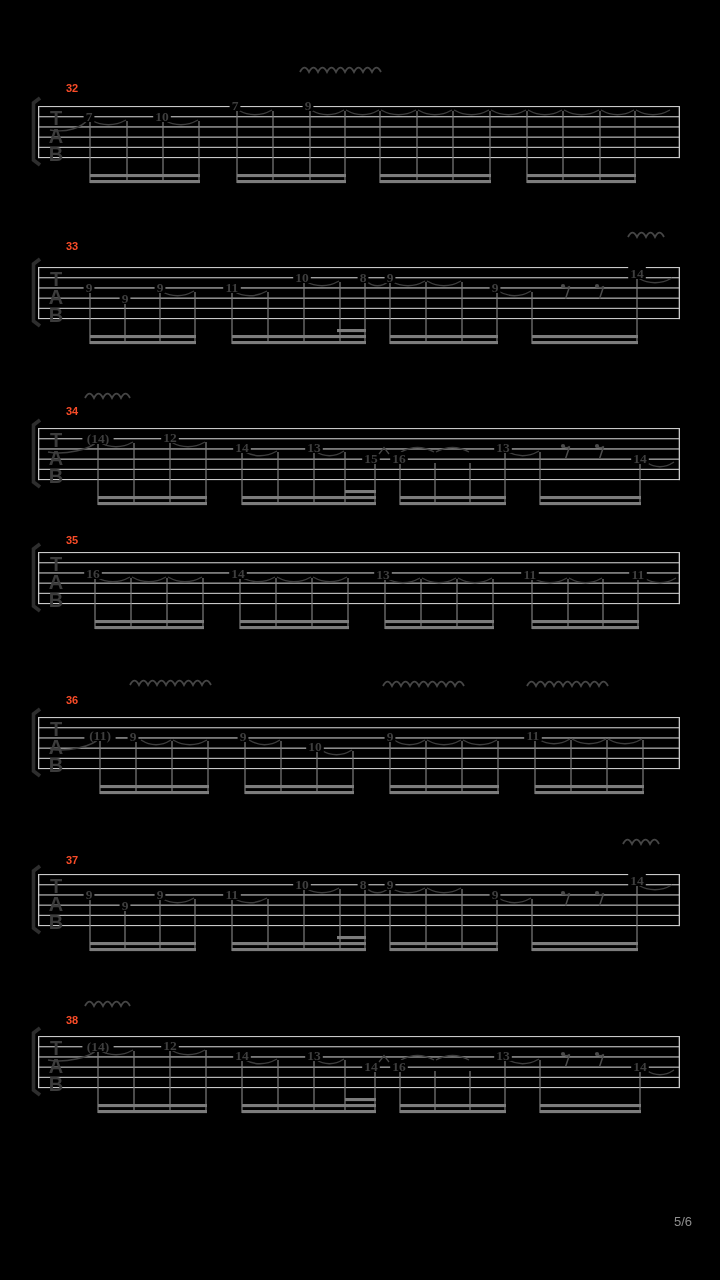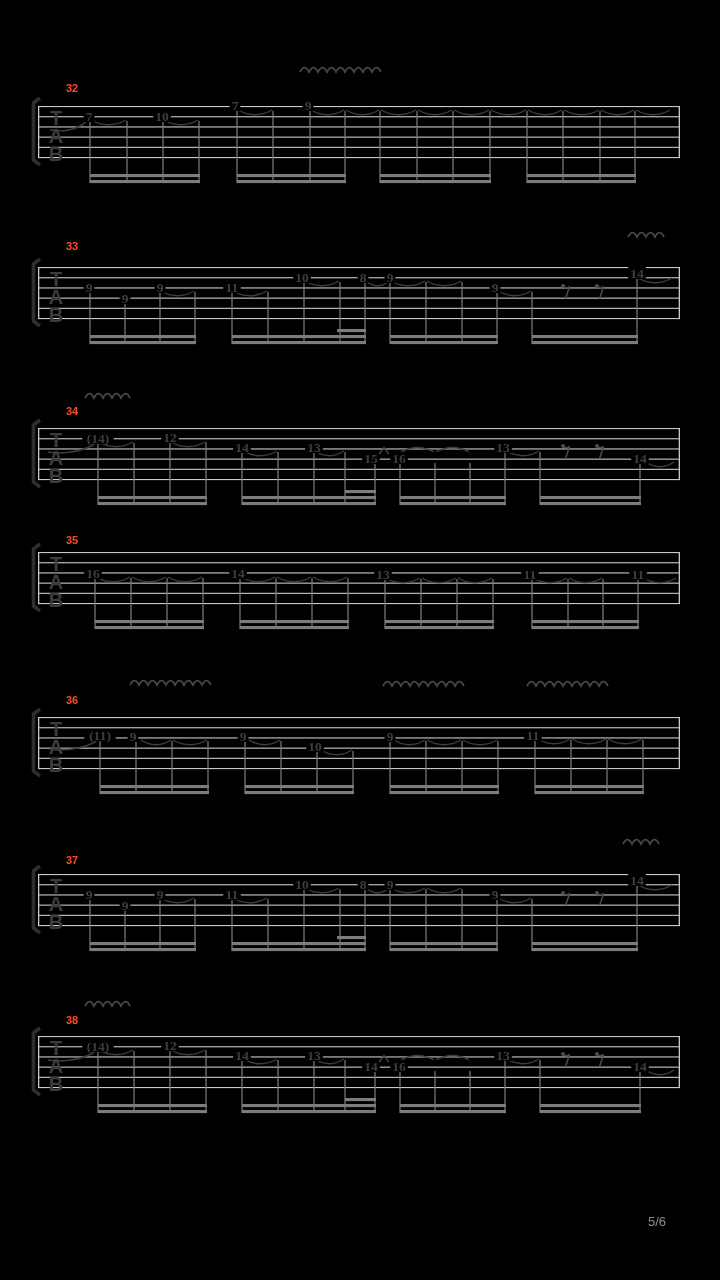--- a/index.html
+++ b/index.html
@@ -1,19 +1,19 @@
 <!DOCTYPE html>
 <html><head>
 <meta charset="utf-8">
 <style>
   html,body{margin:0;padding:0;background:#000;}
   .page{position:relative;width:720px;height:1280px;background:#000;overflow:hidden;
         font-family:"Liberation Sans",sans-serif;}
   #score-svg{position:absolute;left:0;top:0;}
-  .pagenum{position:absolute;left:648px;top:1214px;width:44px;text-align:left;
+  .pagenum{position:absolute;left:648px;top:1214px;width:44px;text-align:right;
            color:#8e8e8e;font-size:13px;font-family:"Liberation Sans",sans-serif;}
 </style>
 </head>
 <body>
 
 <div class="page">
   <svg id="score-svg" width="720" height="1280">
       <rect x="38" y="106.0" width="642" height="1.1" fill="#c9c9c9"></rect>
       <rect x="38" y="116.2" width="642" height="1.1" fill="#c9c9c9"></rect>
       <rect x="38" y="126.4" width="642" height="1.1" fill="#c9c9c9"></rect>

